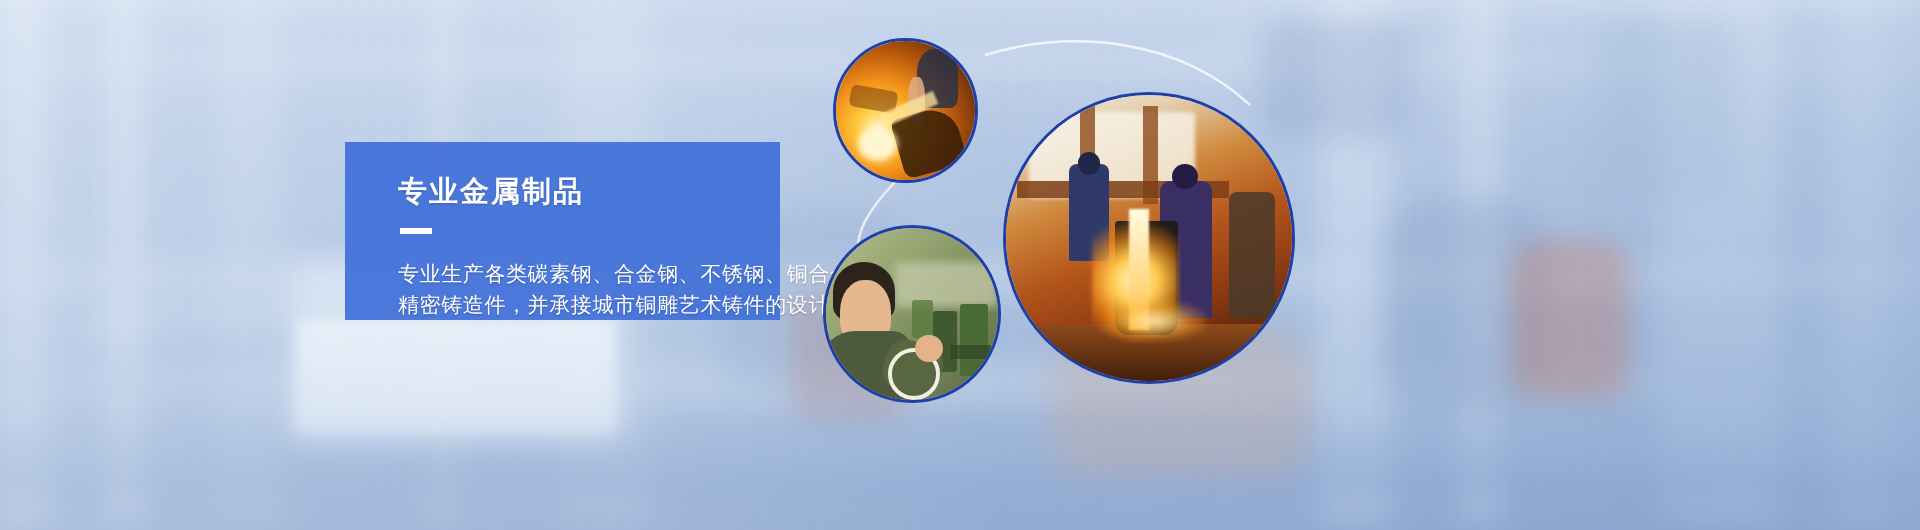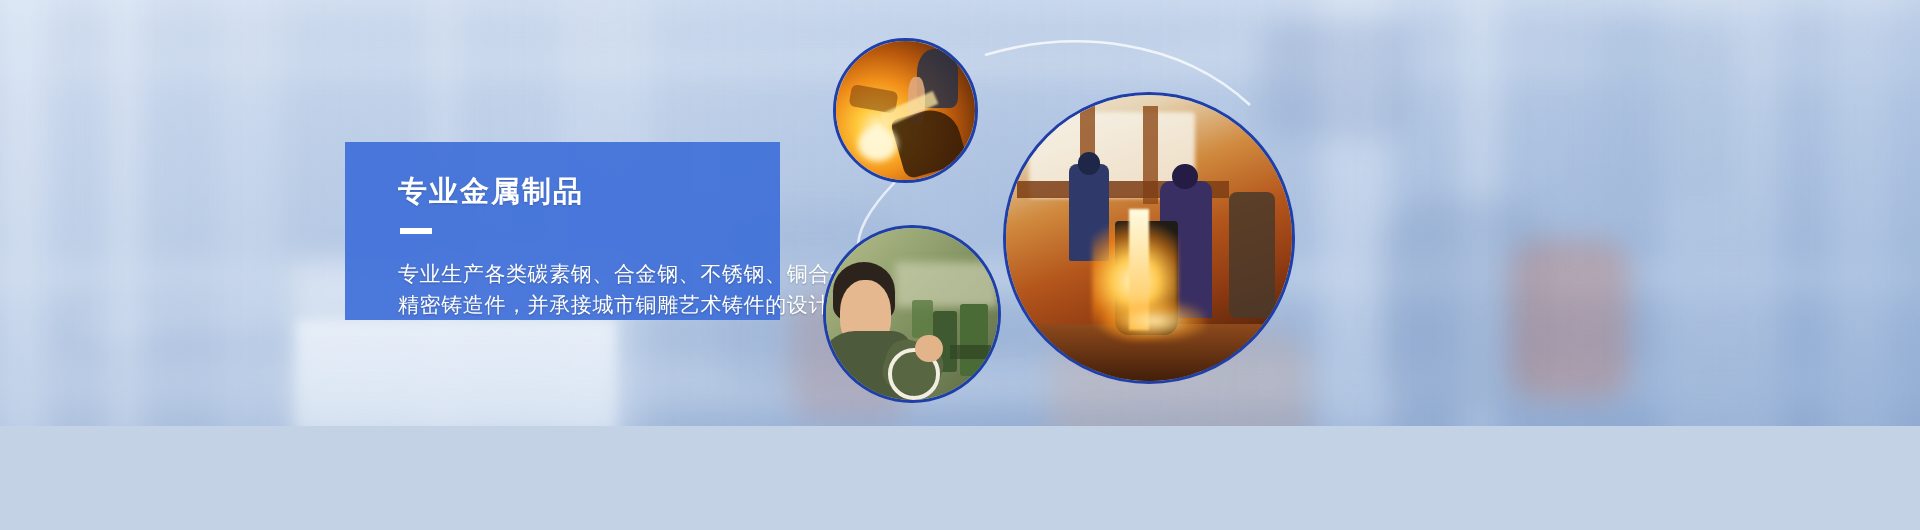--- a/index.html
+++ b/index.html
@@ -1,21 +1,21 @@
 <!DOCTYPE html>
 <html><head>
 <meta charset="utf-8">
 <style>
   * { margin:0; padding:0; box-sizing:border-box; }
   html,body { width:1920px; height:530px; overflow:hidden; }
   body {
     font-family:"Liberation Sans","DejaVu Sans",sans-serif;
     background:#c4d2e6;
   }
-  .banner { position:relative; width:1920px; height:426px; overflow:hidden; }
+  .banner { position:relative; width:1920px; height:530px; overflow:hidden; }
 
   
   .bg { position:absolute; inset:0; overflow:hidden; }
   .bg-base {
     position:absolute; inset:-40px;
     background:
       linear-gradient(180deg, rgba(206,219,238,.95) 0%, rgba(176,196,226,.75) 30%, rgba(150,176,214,.65) 62%, rgba(120,150,196,.8) 100%),
       linear-gradient(90deg, #cfdcef 0%, #b9cbe6 18%, #d4e0f0 34%, #aec3e0 52%, #c6d6ec 70%, #9fb8da 86%, #b3c8e4 100%);
   }
   .bg-struct { position:absolute; inset:-40px; filter:blur(14px); opacity:.85; }

